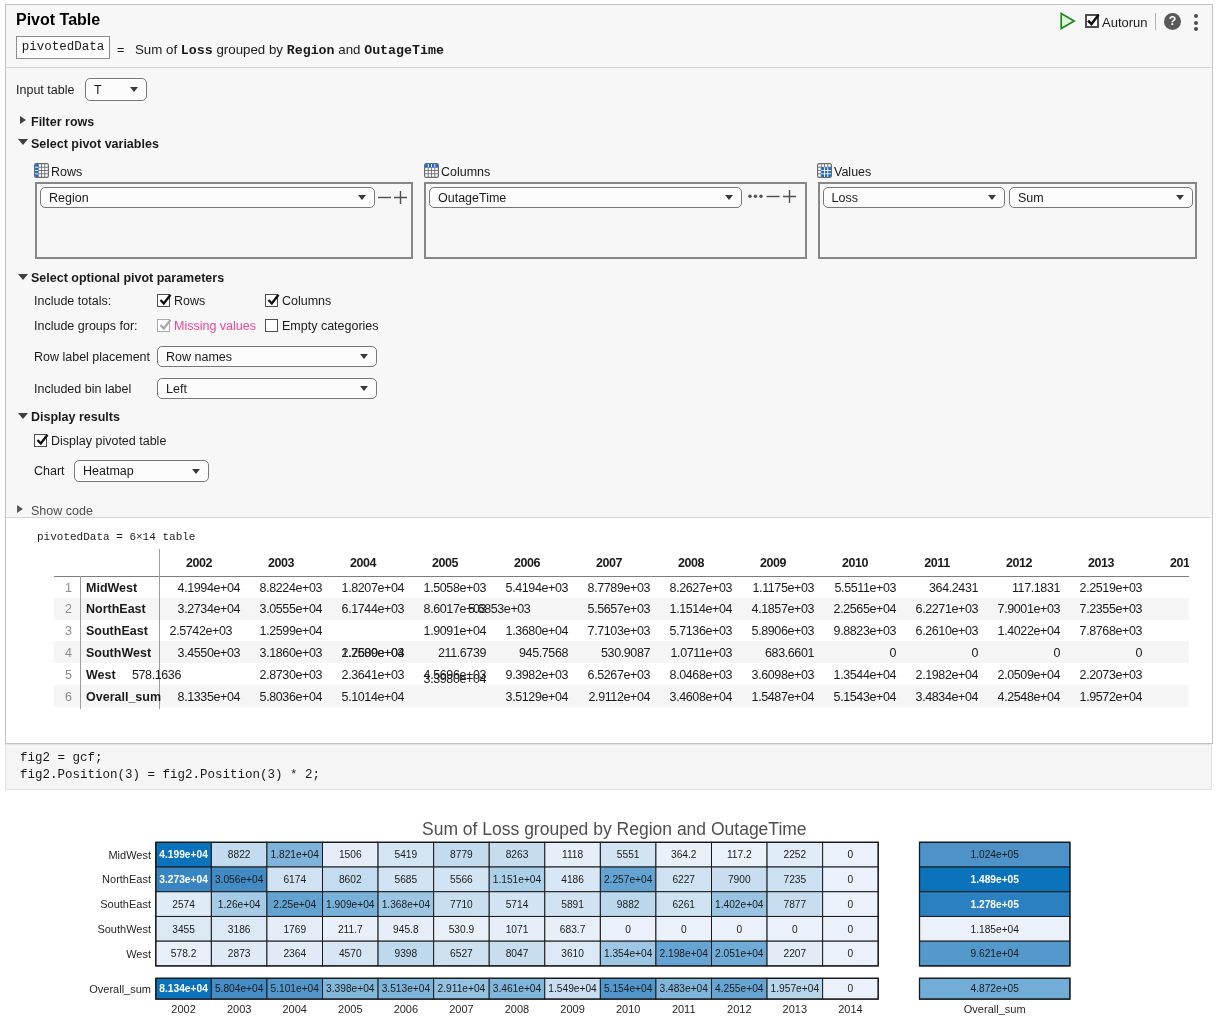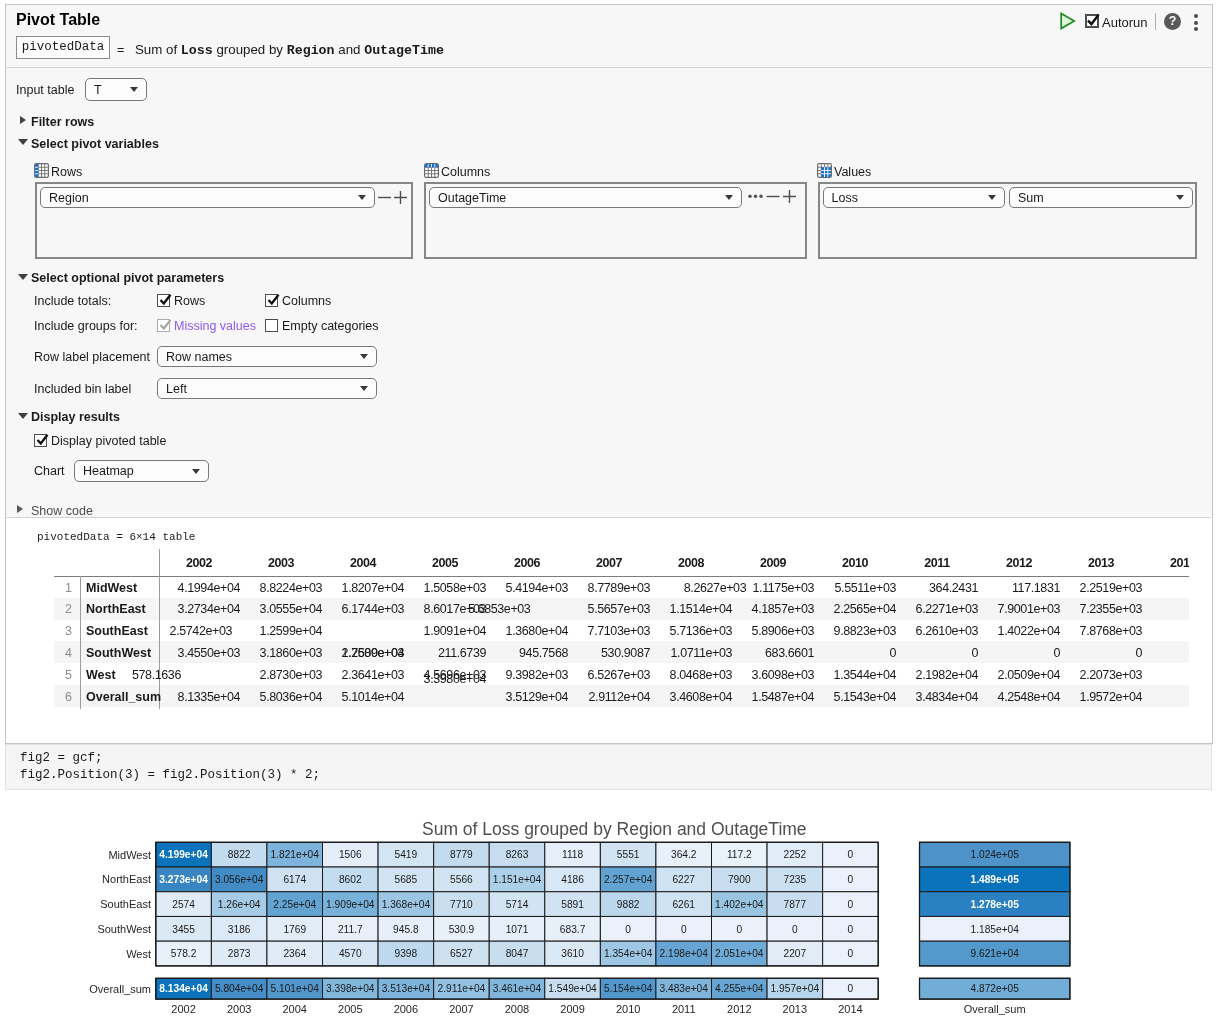--- a/index.html
+++ b/index.html
@@ -133,21 +133,21 @@
 <div class="cb" style="left:265px;top:294px"></div>
 <svg class="abs" style="left:266px;top:292px" width="15" height="15" viewBox="0 0 15 15">
     <path d="M2.5 8 L5.8 11.5 L12.5 2.8" fill="none" stroke="#111" stroke-width="2.4"></path>
   </svg>
 <div class="abs" style="left:282px;top:294px">Columns</div>
 <div class="abs" style="left:34px;top:319px">Include groups for:</div>
 <div class="cb" style="left:157px;top:319px;border-color:#ababab"></div>
 <svg class="abs" style="left:158px;top:317px" width="15" height="15" viewBox="0 0 15 15">
     <path d="M2.5 8 L5.8 11.5 L12.5 2.8" fill="none" stroke="#a6a6a6" stroke-width="2.2"></path>
   </svg>
-<div class="abs" style="left:174px;top:319px;color:#8b5cf6">Missing values</div>
+<div class="abs" style="left:174px;top:319px;color:#ec4899">Missing values</div>
 <div class="cb" style="left:265px;top:319px"></div>
 <div class="abs" style="left:282px;top:319px">Empty categories</div>
 <div class="abs" style="left:34px;top:350px">Row label placement</div>
 <div class="dd" style="left:157px;top:346px;width:220px;height:21px">
     <span class="t">Row names</span>
     <span class="a"></span>
   </div>
 <div class="abs" style="left:34px;top:382px">Included bin label</div>
 <div class="dd" style="left:157px;top:378px;width:220px;height:21px">
     <span class="t">Left</span>
@@ -192,21 +192,21 @@
 <div style="position:absolute;left:159px;top:549px;width:1px;height:159.8px;background:#9c9c9c"></div>
 <div style="position:absolute;left:80px;top:576.0px;width:1px;height:132.8px;background:#9c9c9c"></div>
 <div style="position:absolute;left:44px;top:580.5px;width:28px;text-align:right;color:#8c8c8c">1</div>
 <div style="position:absolute;left:86px;top:580.5px;font-weight:bold">MidWest</div>
 <div style="position:absolute;left:140.0px;top:580.5px;width:100px;text-align:right;letter-spacing:-0.4px">4.1994e+04</div>
 <div style="position:absolute;left:222.0px;top:580.5px;width:100px;text-align:right;letter-spacing:-0.4px">8.8224e+03</div>
 <div style="position:absolute;left:304.0px;top:580.5px;width:100px;text-align:right;letter-spacing:-0.4px">1.8207e+04</div>
 <div style="position:absolute;left:386.0px;top:580.5px;width:100px;text-align:right;letter-spacing:-0.4px">1.5058e+03</div>
 <div style="position:absolute;left:468.0px;top:580.5px;width:100px;text-align:right;letter-spacing:-0.4px">5.4194e+03</div>
 <div style="position:absolute;left:550.0px;top:580.5px;width:100px;text-align:right;letter-spacing:-0.4px">8.7789e+03</div>
-<div style="position:absolute;left:665px;top:580.5px;width:100px;text-align:center;letter-spacing:-0.4px">8.2627e+03</div>
+<div style="position:absolute;left:632.0px;top:580.5px;width:100px;text-align:right;letter-spacing:-0.4px">8.2627e+03</div>
 <div style="position:absolute;left:714.0px;top:580.5px;width:100px;text-align:right;letter-spacing:-0.4px">1.1175e+03</div>
 <div style="position:absolute;left:796.0px;top:580.5px;width:100px;text-align:right;letter-spacing:-0.4px">5.5511e+03</div>
 <div style="position:absolute;left:878.0px;top:580.5px;width:100px;text-align:right;letter-spacing:-0.4px">364.2431</div>
 <div style="position:absolute;left:960.0px;top:580.5px;width:100px;text-align:right;letter-spacing:-0.4px">117.1831</div>
 <div style="position:absolute;left:1042.0px;top:580.5px;width:100px;text-align:right;letter-spacing:-0.4px">2.2519e+03</div>
 <div style="position:absolute;left:44px;top:602.3px;width:28px;text-align:right;color:#8c8c8c">2</div>
 <div style="position:absolute;left:86px;top:602.3px;font-weight:bold">NorthEast</div>
 <div style="position:absolute;left:140.0px;top:602.3px;width:100px;text-align:right;letter-spacing:-0.4px">3.2734e+04</div>
 <div style="position:absolute;left:222.0px;top:602.3px;width:100px;text-align:right;letter-spacing:-0.4px">3.0555e+04</div>
 <div style="position:absolute;left:304.0px;top:602.3px;width:100px;text-align:right;letter-spacing:-0.4px">6.1744e+03</div>

